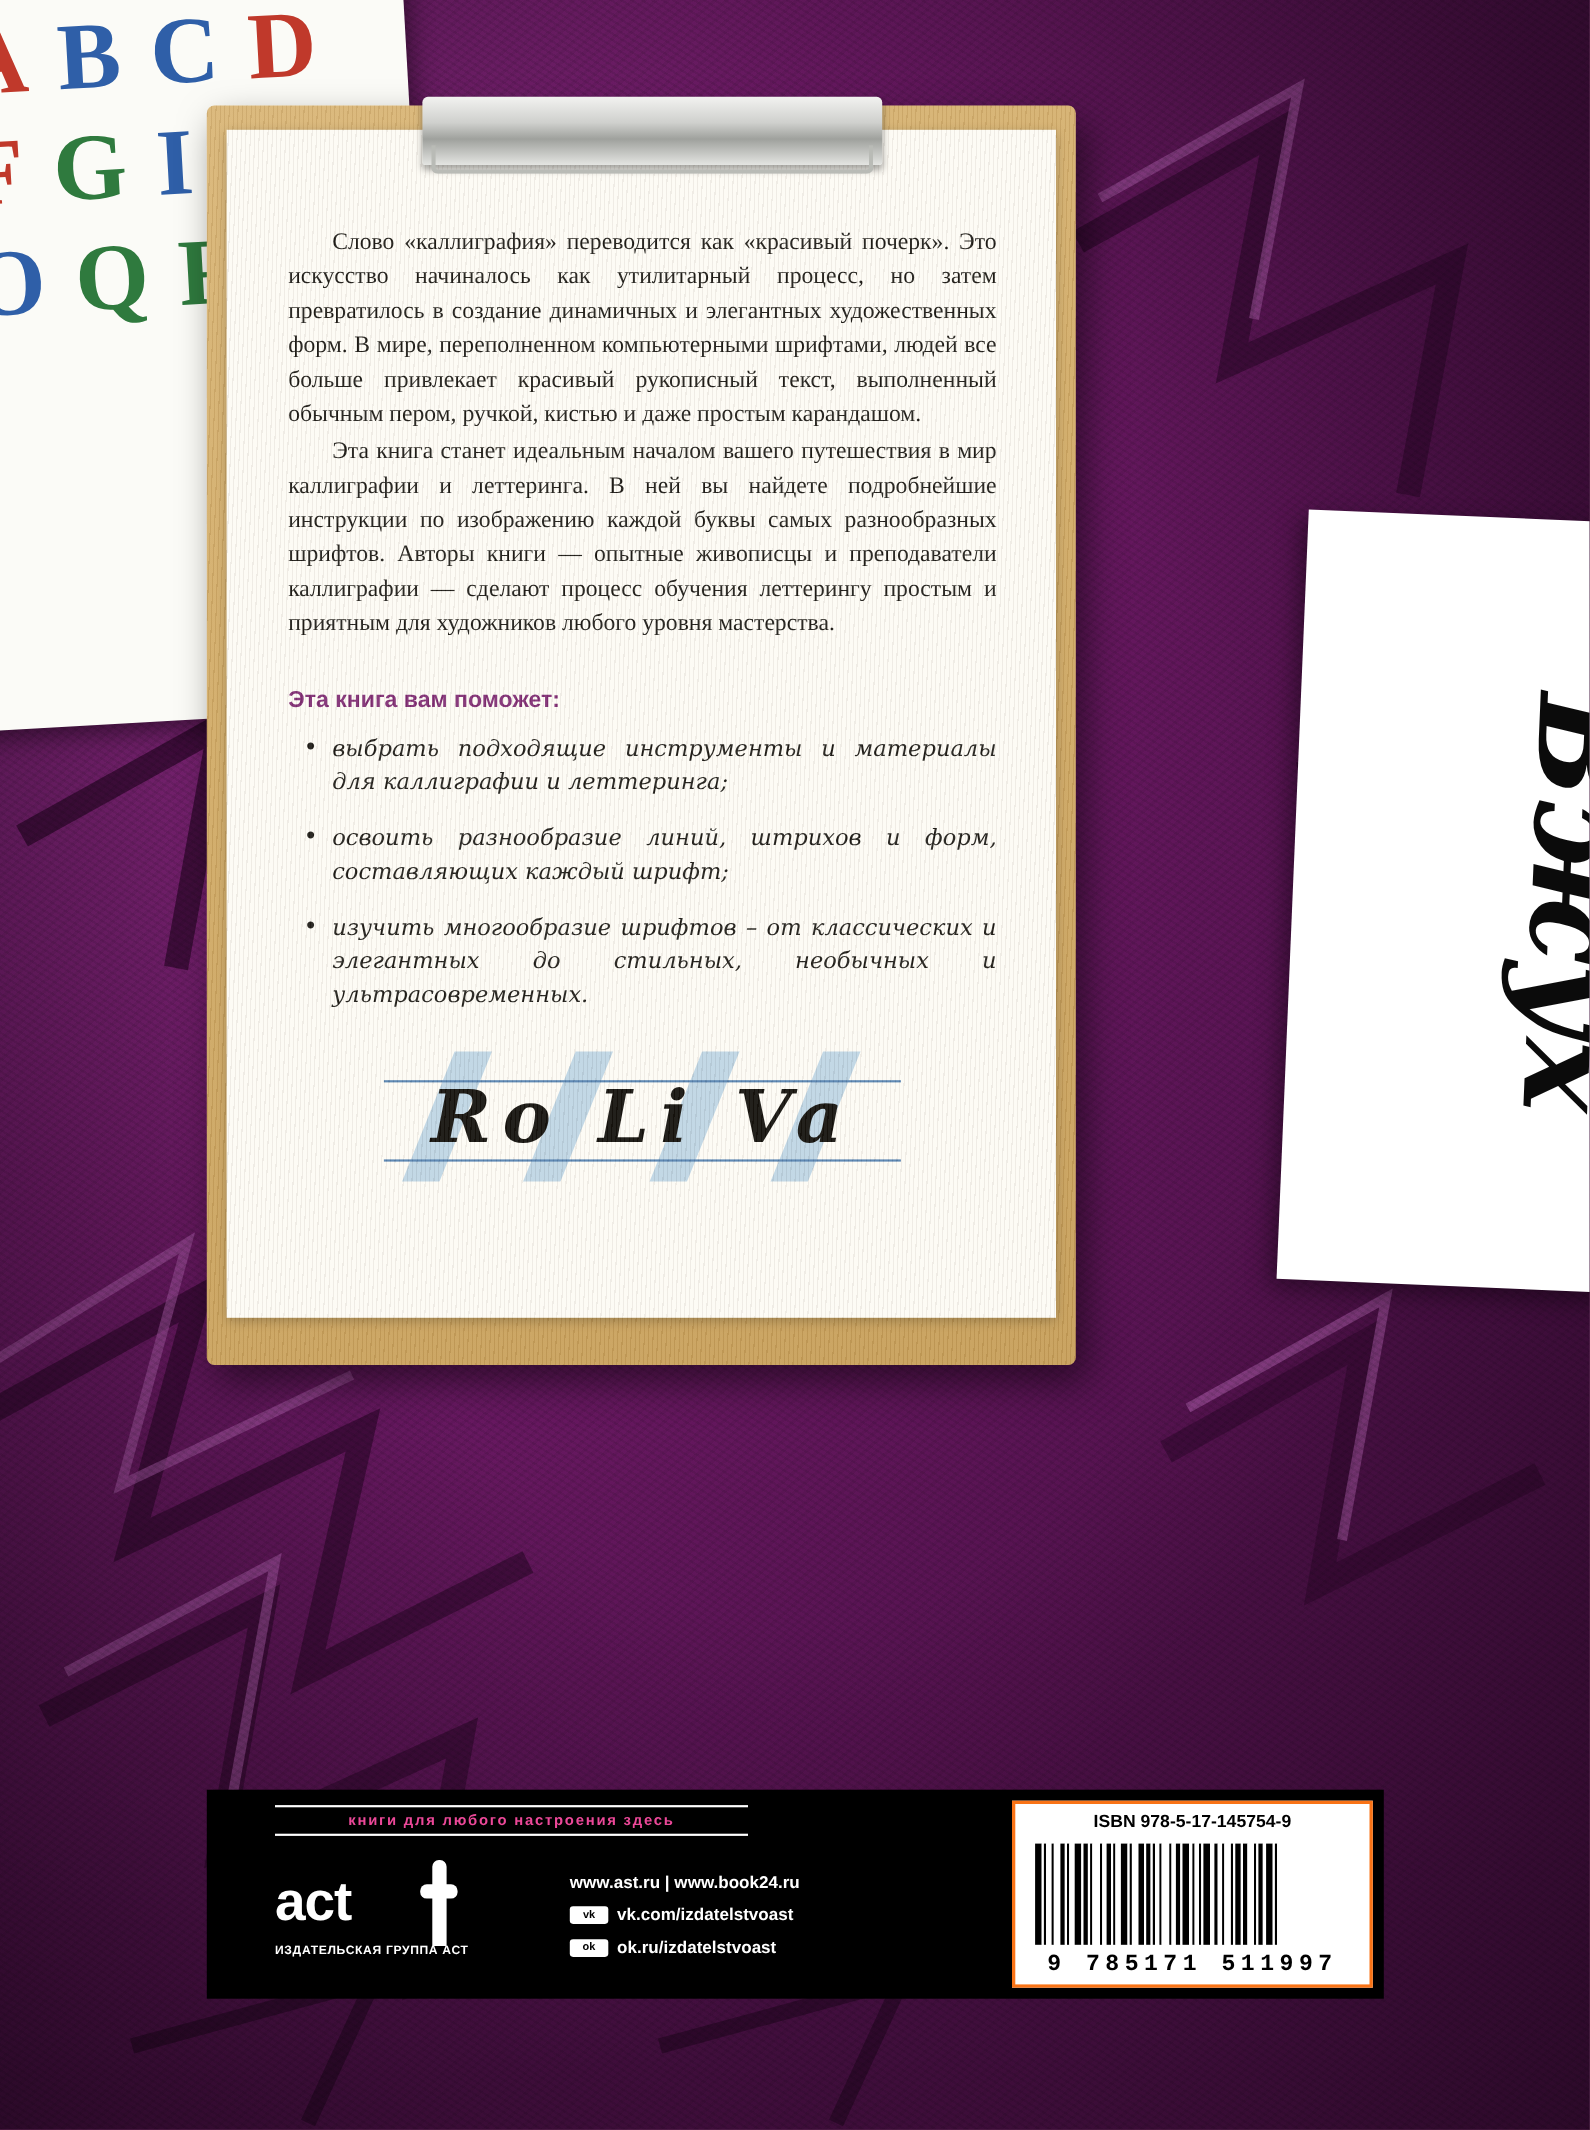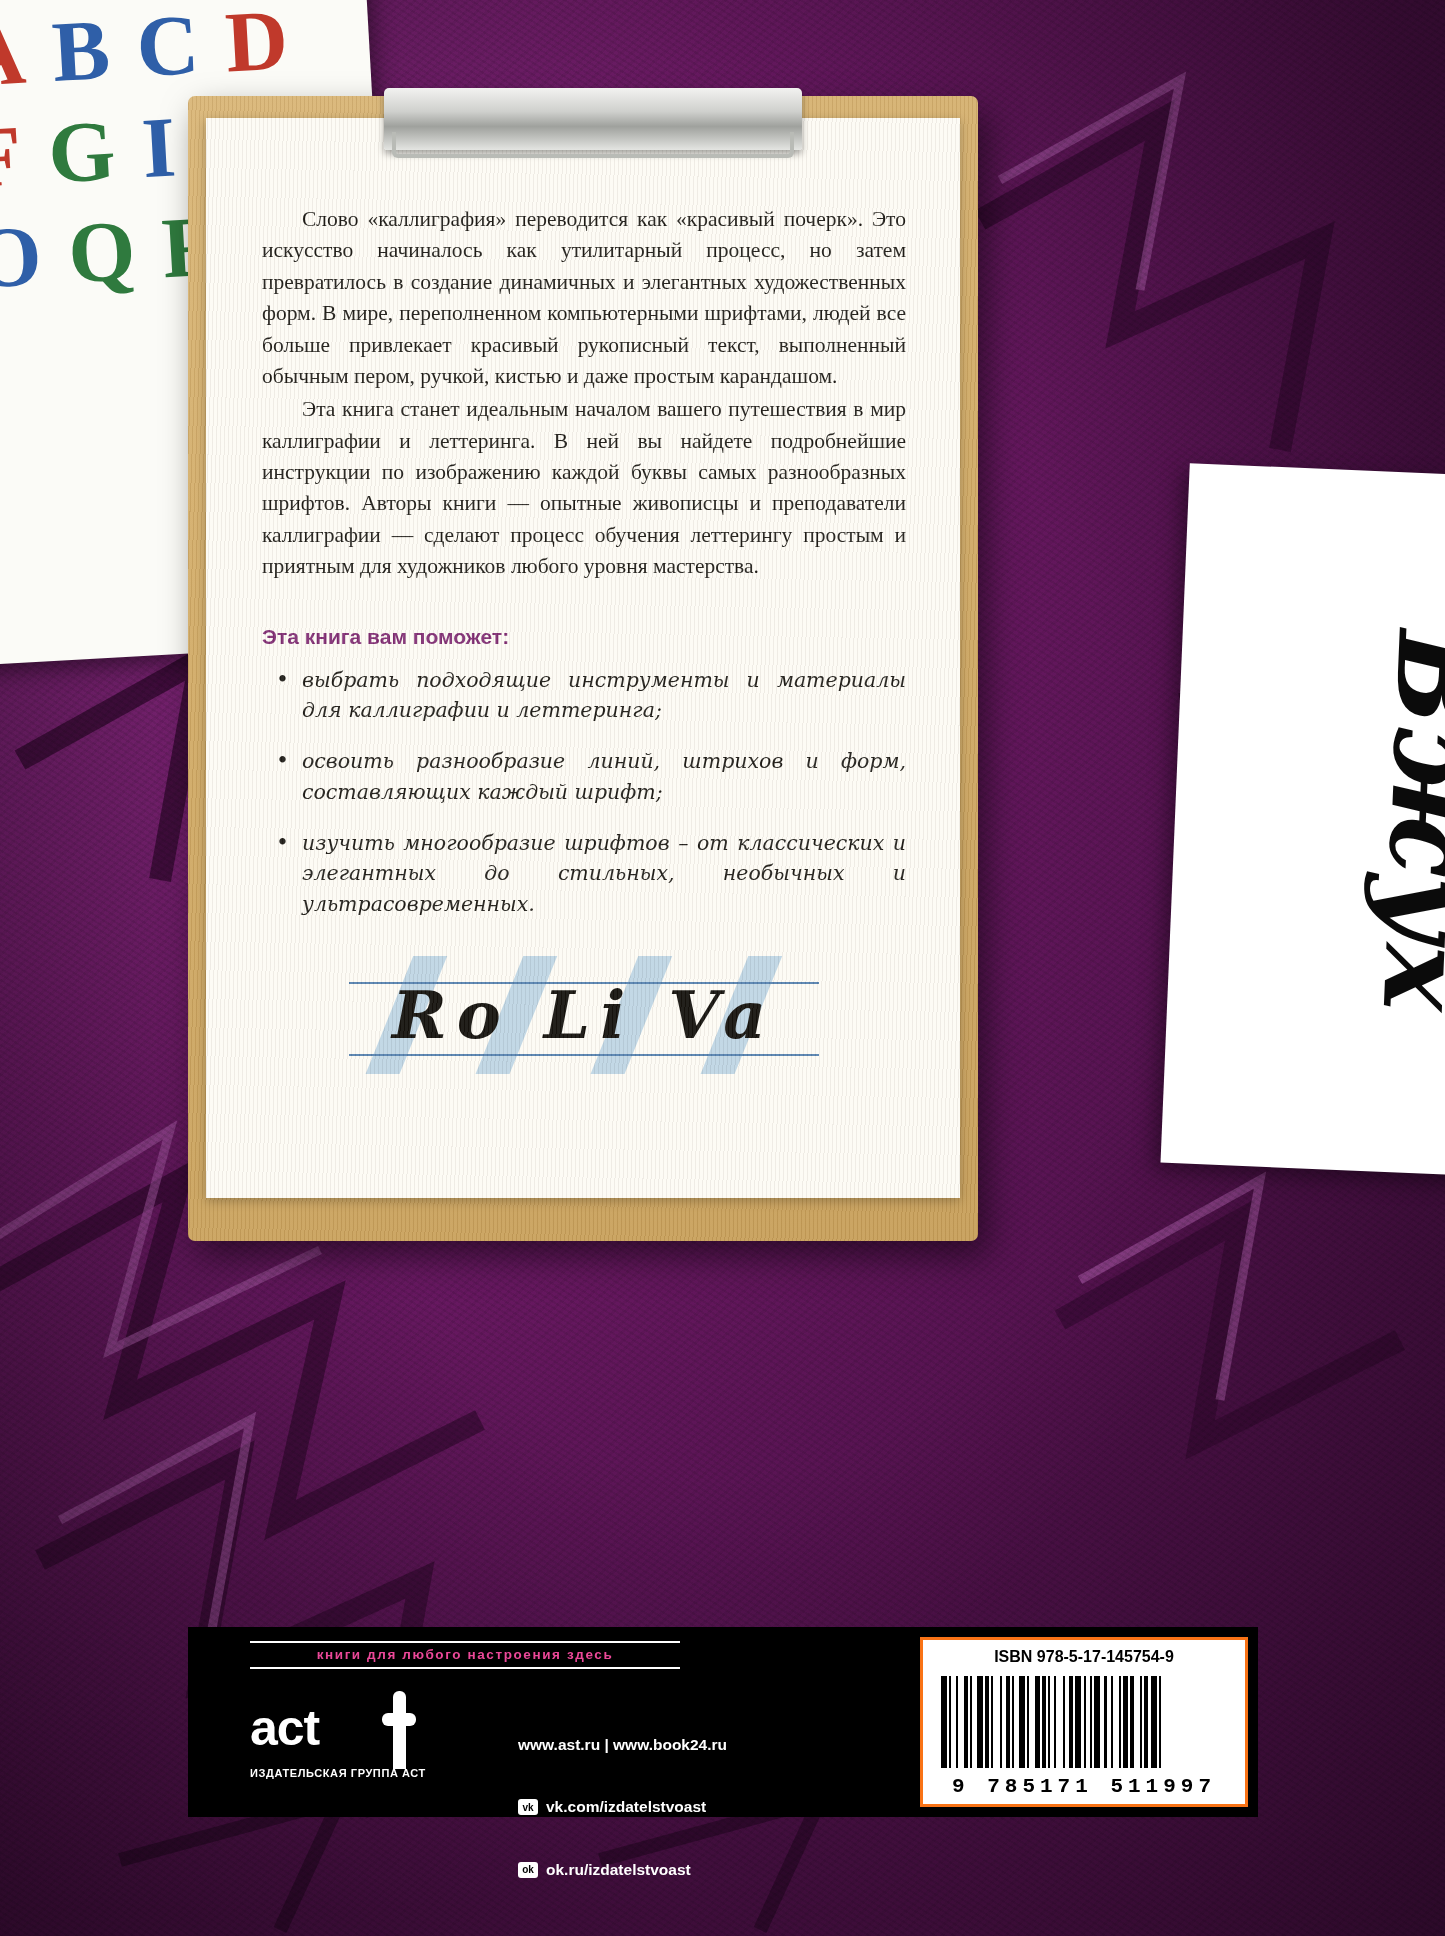--- a/index.html
+++ b/index.html
@@ -311,26 +311,26 @@
   .contacts {
     position: absolute;
     left: 330px;
     top: 70px;
     font-family: "Liberation Sans", sans-serif;
     font-size: 15.5px;
     font-weight: 700;
     color: #fff;
     line-height: 1.9;
   }
-  .contact-row { display: flex; align-items: center; gap: 8px; margin-top: 33px; }
+  .contact-row { display: flex; align-items: center; gap: 8px; }
   .sm-icon {
     display: inline-flex;
     align-items: center;
     justify-content: center;
-    width: 20px;
+    width: 35px;
     height: 16px;
     background: #fff;
     color: #000;
     border-radius: 3px;
     font-size: 10px;
     font-weight: 700;
     font-family: "Liberation Sans", sans-serif;
   }
   .isbn-box {
     position: absolute;

